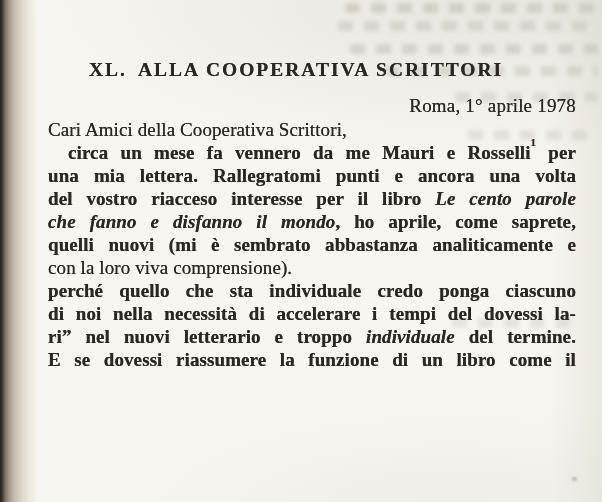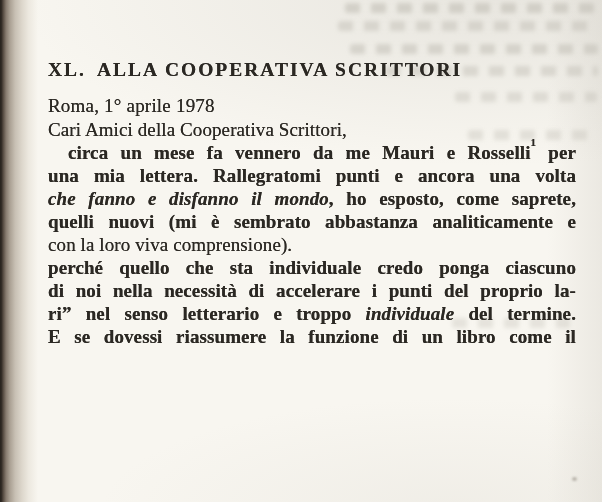--- a/index.html
+++ b/index.html
@@ -73,26 +73,27 @@
   .heading {
     font-size: 19.5px;
     font-weight: 700;
     letter-spacing: 2px;
     line-height: 24px;
     white-space: nowrap;
   }
   .heading .num {
     display: inline-block;
     margin-right: 11px;
+    margin-left: 41px;
   }
   .dateline {
     margin-top: 12px;
     font-size: 19px;
     line-height: 24px;
-    text-align: left;
+    text-align: right;
     letter-spacing: 0.2px;
   }
   .body {
     font-size: 19px;
   }
   .line {
     line-height: 23px;
     height: 23px;
     white-space: nowrap;
     text-align: left;
@@ -133,22 +134,23 @@
 
   <div class="content">
     <div class="heading">
       <span class="num">XL.</span><span class="title">ALLA COOPERATIVA SCRITTORI</span>
     </div>
     <div class="dateline">Roma, 1° aprile 1978</div>
     <div class="body">
         <div class="line"><span>Cari Amici della Cooperativa Scrittori,</span></div>
         <div class="line just indent"><span>circa un mese fa vennero da me Mauri e Rosselli</span><sup class="fn">1</sup><span> per</span></div>
         <div class="line just"><span>una mia lettera. Rallegratomi punti e ancora una volta</span></div>
-        <div class="line just"><span class="it">che fanno e disfanno il mondo</span><span>, ho esposto, come saprete,</span></div>
+        <div class="line just"><span>del vostro riacceso interesse per il libro </span><span class="it">Le cento parole</span></div>
+        <div class="line just"><span class="it">che fanno e disfanno il mondo</span><span>, ho aprile, come saprete,</span></div>
         <div class="line just"><span>quelli nuovi (mi è sembrato abbastanza analiticamente e</span></div>
         <div class="line"><span>con la loro viva comprensione).</span></div>
         <div class="line just"><span>perché quello che sta individuale credo ponga ciascuno</span></div>
-        <div class="line just"><span>di noi nella necessità di accelerare i punti del proprio la-</span></div>
-        <div class="line just"><span>ri” nel senso letterario e troppo </span><span class="it">individuale</span><span> del termine.</span></div>
+        <div class="line just"><span>di noi nella necessità di accelerare i tempi del dovessi la-</span></div>
+        <div class="line just"><span>ri” nel nuovi letterario e troppo </span><span class="it">individuale</span><span> del termine.</span></div>
         <div class="line just"><span>E se dovessi riassumere la funzione di un libro come il</span></div>
       </div>
   </div>
 </div>
 
 </body></html>

